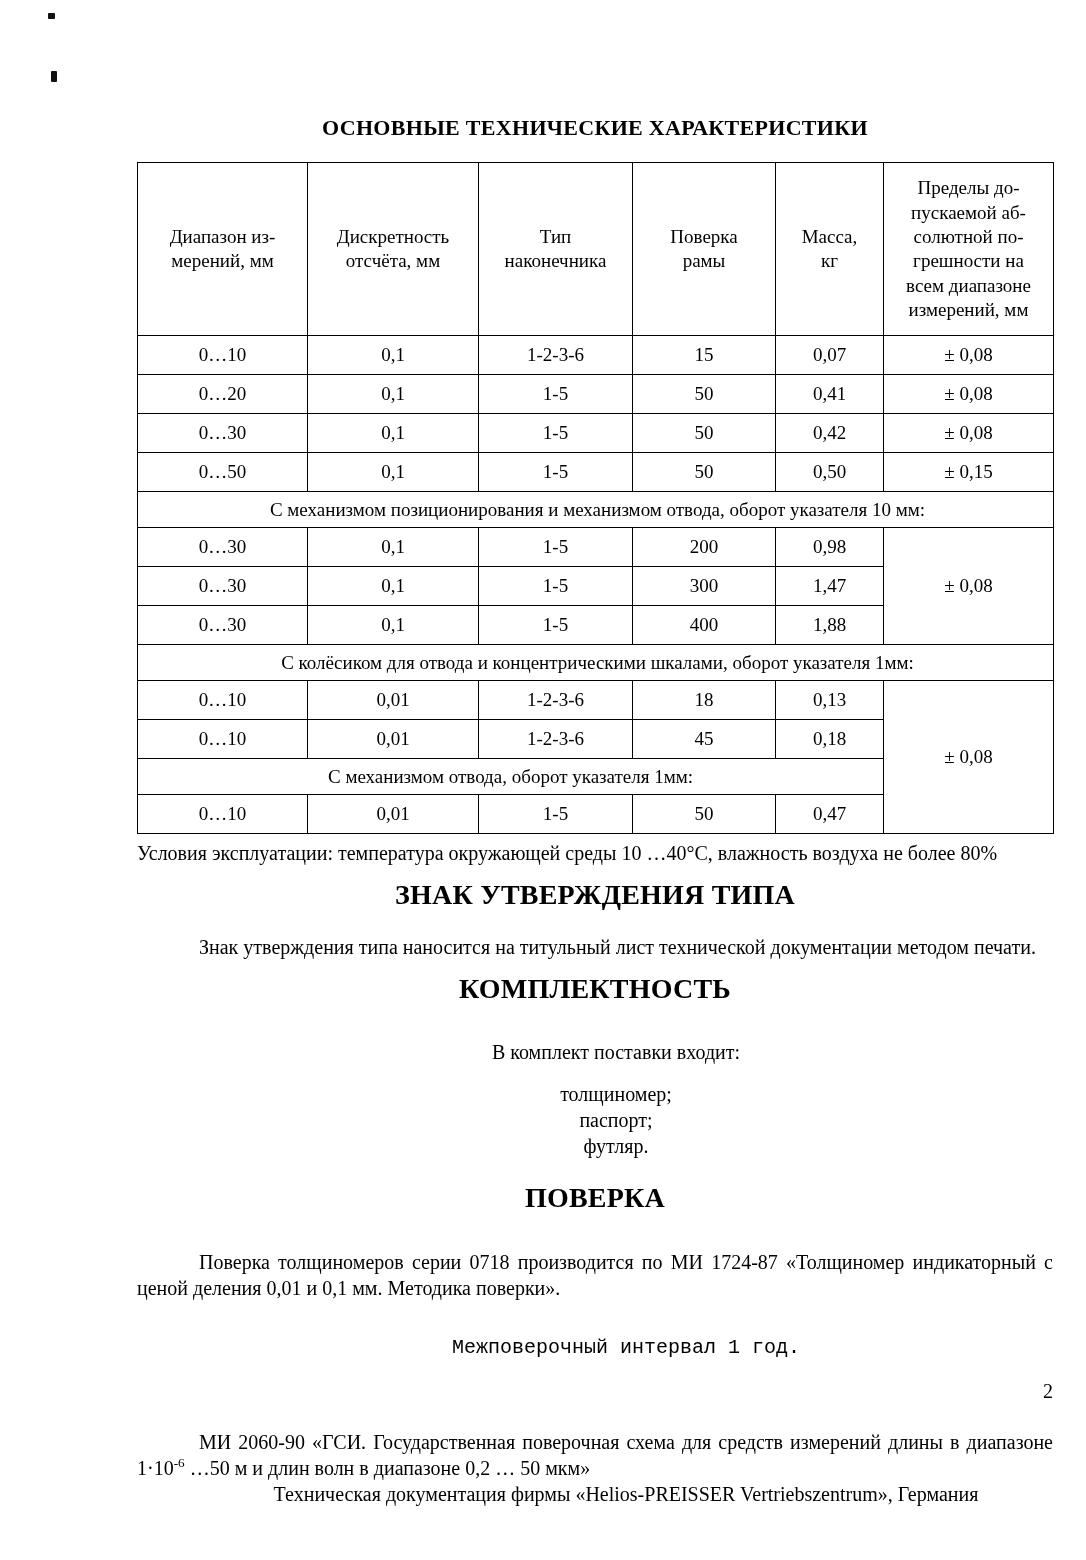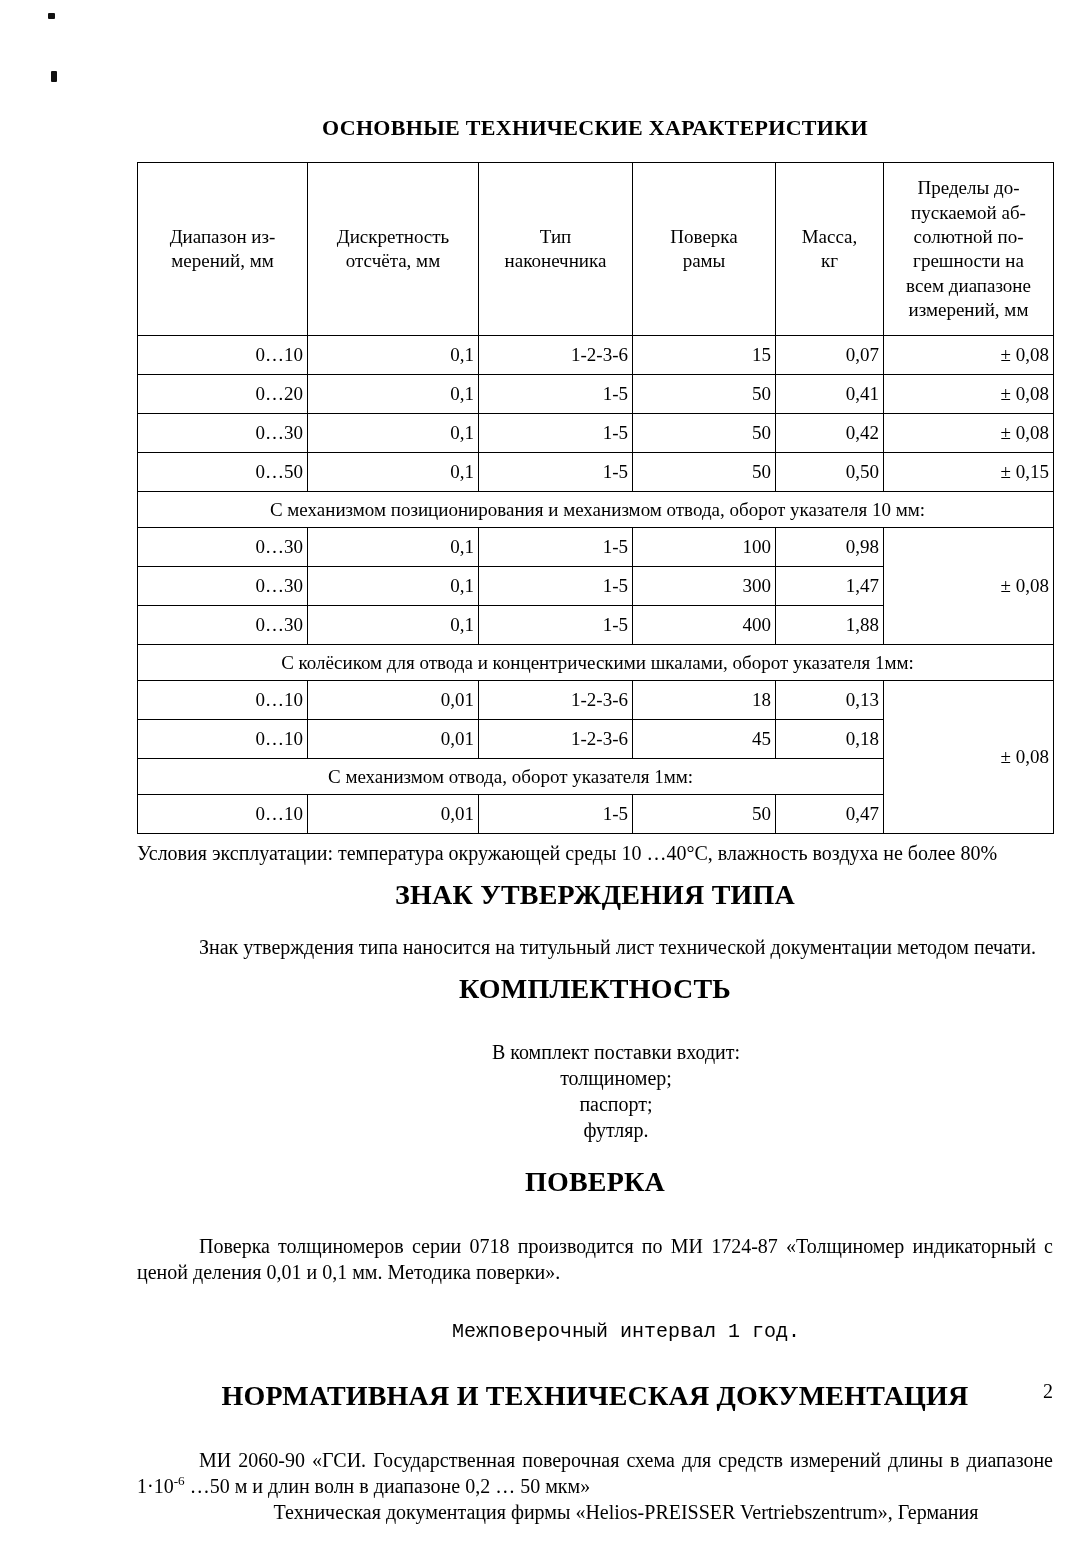--- a/index.html
+++ b/index.html
@@ -68,21 +68,20 @@
     text-align: center;
     vertical-align: middle;
     padding: 2px 4px;
     line-height: 1.28;
   }
   table.specs th {
     height: 168px;
   }
   table.specs td.data {
     height: 34px;
-    text-align: right;
   }
   td.sect {
     text-align: right;
     padding-left: 8px !important;
     height: 31px;
   }
   td.sect-center {
     text-align: center !important;
     height: 31px;
   }
@@ -204,21 +203,21 @@
           <td class="data">± 0,15</td>
         </tr>
 
         <tr>
           <td class="sect" colspan="6">С механизмом позиционирования и механизмом отвода, оборот указателя 10 мм:</td>
         </tr>
         <tr>
           <td class="data">0…30</td>
           <td class="data">0,1</td>
           <td class="data">1-5</td>
-          <td class="data">100</td>
+          <td class="data">200</td>
           <td class="data">0,98</td>
           <td class="data" rowspan="3">± 0,08</td>
         </tr>
         <tr>
           <td class="data">0…30</td>
           <td class="data">0,1</td>
           <td class="data">1-5</td>
           <td class="data">300</td>
           <td class="data">1,47</td>
         </tr>
@@ -265,33 +264,32 @@
 
     <div class="gap-s"></div>
     <h2 class="section-title">ЗНАК УТВЕРЖДЕНИЯ ТИПА</h2>
     <div class="gap-m"></div>
     <p class="body-text indent">Знак утверждения типа наносится на титульный лист технической документации методом печати.</p>
 
     <div class="gap-s"></div>
     <h2 class="section-title">КОМПЛЕКТНОСТЬ</h2>
     <div class="gap-l"></div>
     <p class="body-text list-line" style="padding-left:42px;">В комплект поставки входит:</p>
-    <p class="body-text list-line" style="padding-left:42px;">толщиномер;</p>
+    <p class="body-text list-line" style="padding-left:42px;margin-top:16px;">толщиномер;</p>
     <p class="body-text list-line" style="padding-left:42px;">паспорт;</p>
     <p class="body-text list-line" style="padding-left:42px;">футляр.</p>
 
     <div class="gap-m"></div>
     <h2 class="section-title">ПОВЕРКА</h2>
     <div class="gap-l"></div>
     <p class="body-text indent">Поверка толщиномеров серии 0718 производится по МИ 1724-87 «Толщиномер индикаторный с ценой деления 0,01 и 0,1 мм. Методика поверки».</p>
     <div class="gap-l"></div>
     <p class="body-text list-line" style="padding-left:62px;font-family:Liberation Mono, monospace;">Межповерочный интервал 1 год.</p>
 
     <div class="gap-l"></div>
-    <h2 class="section-title">НОРМАТИВНАЯ И ТЕХНИЧЕСКАЯ ДОКУМЕНТАЦИЯ</h2>
     <div class="gap-l"></div>
     <p class="body-text indent"><span>МИ 2060-90 «ГСИ. Государственная поверочная схема для средств измерений длины в диапазоне 1·10</span><sup>-6</sup><span> …50 м и длин волн в диапазоне 0,2 … 50 мкм»</span></p>
     <p class="body-text list-line" style="padding-left:62px;">Техническая документация фирмы «Helios-PREISSER Vertriebszentrum», Германия</p>
 
   </div>
 
   <div class="pagenum">2</div>
 
 </div>
 

